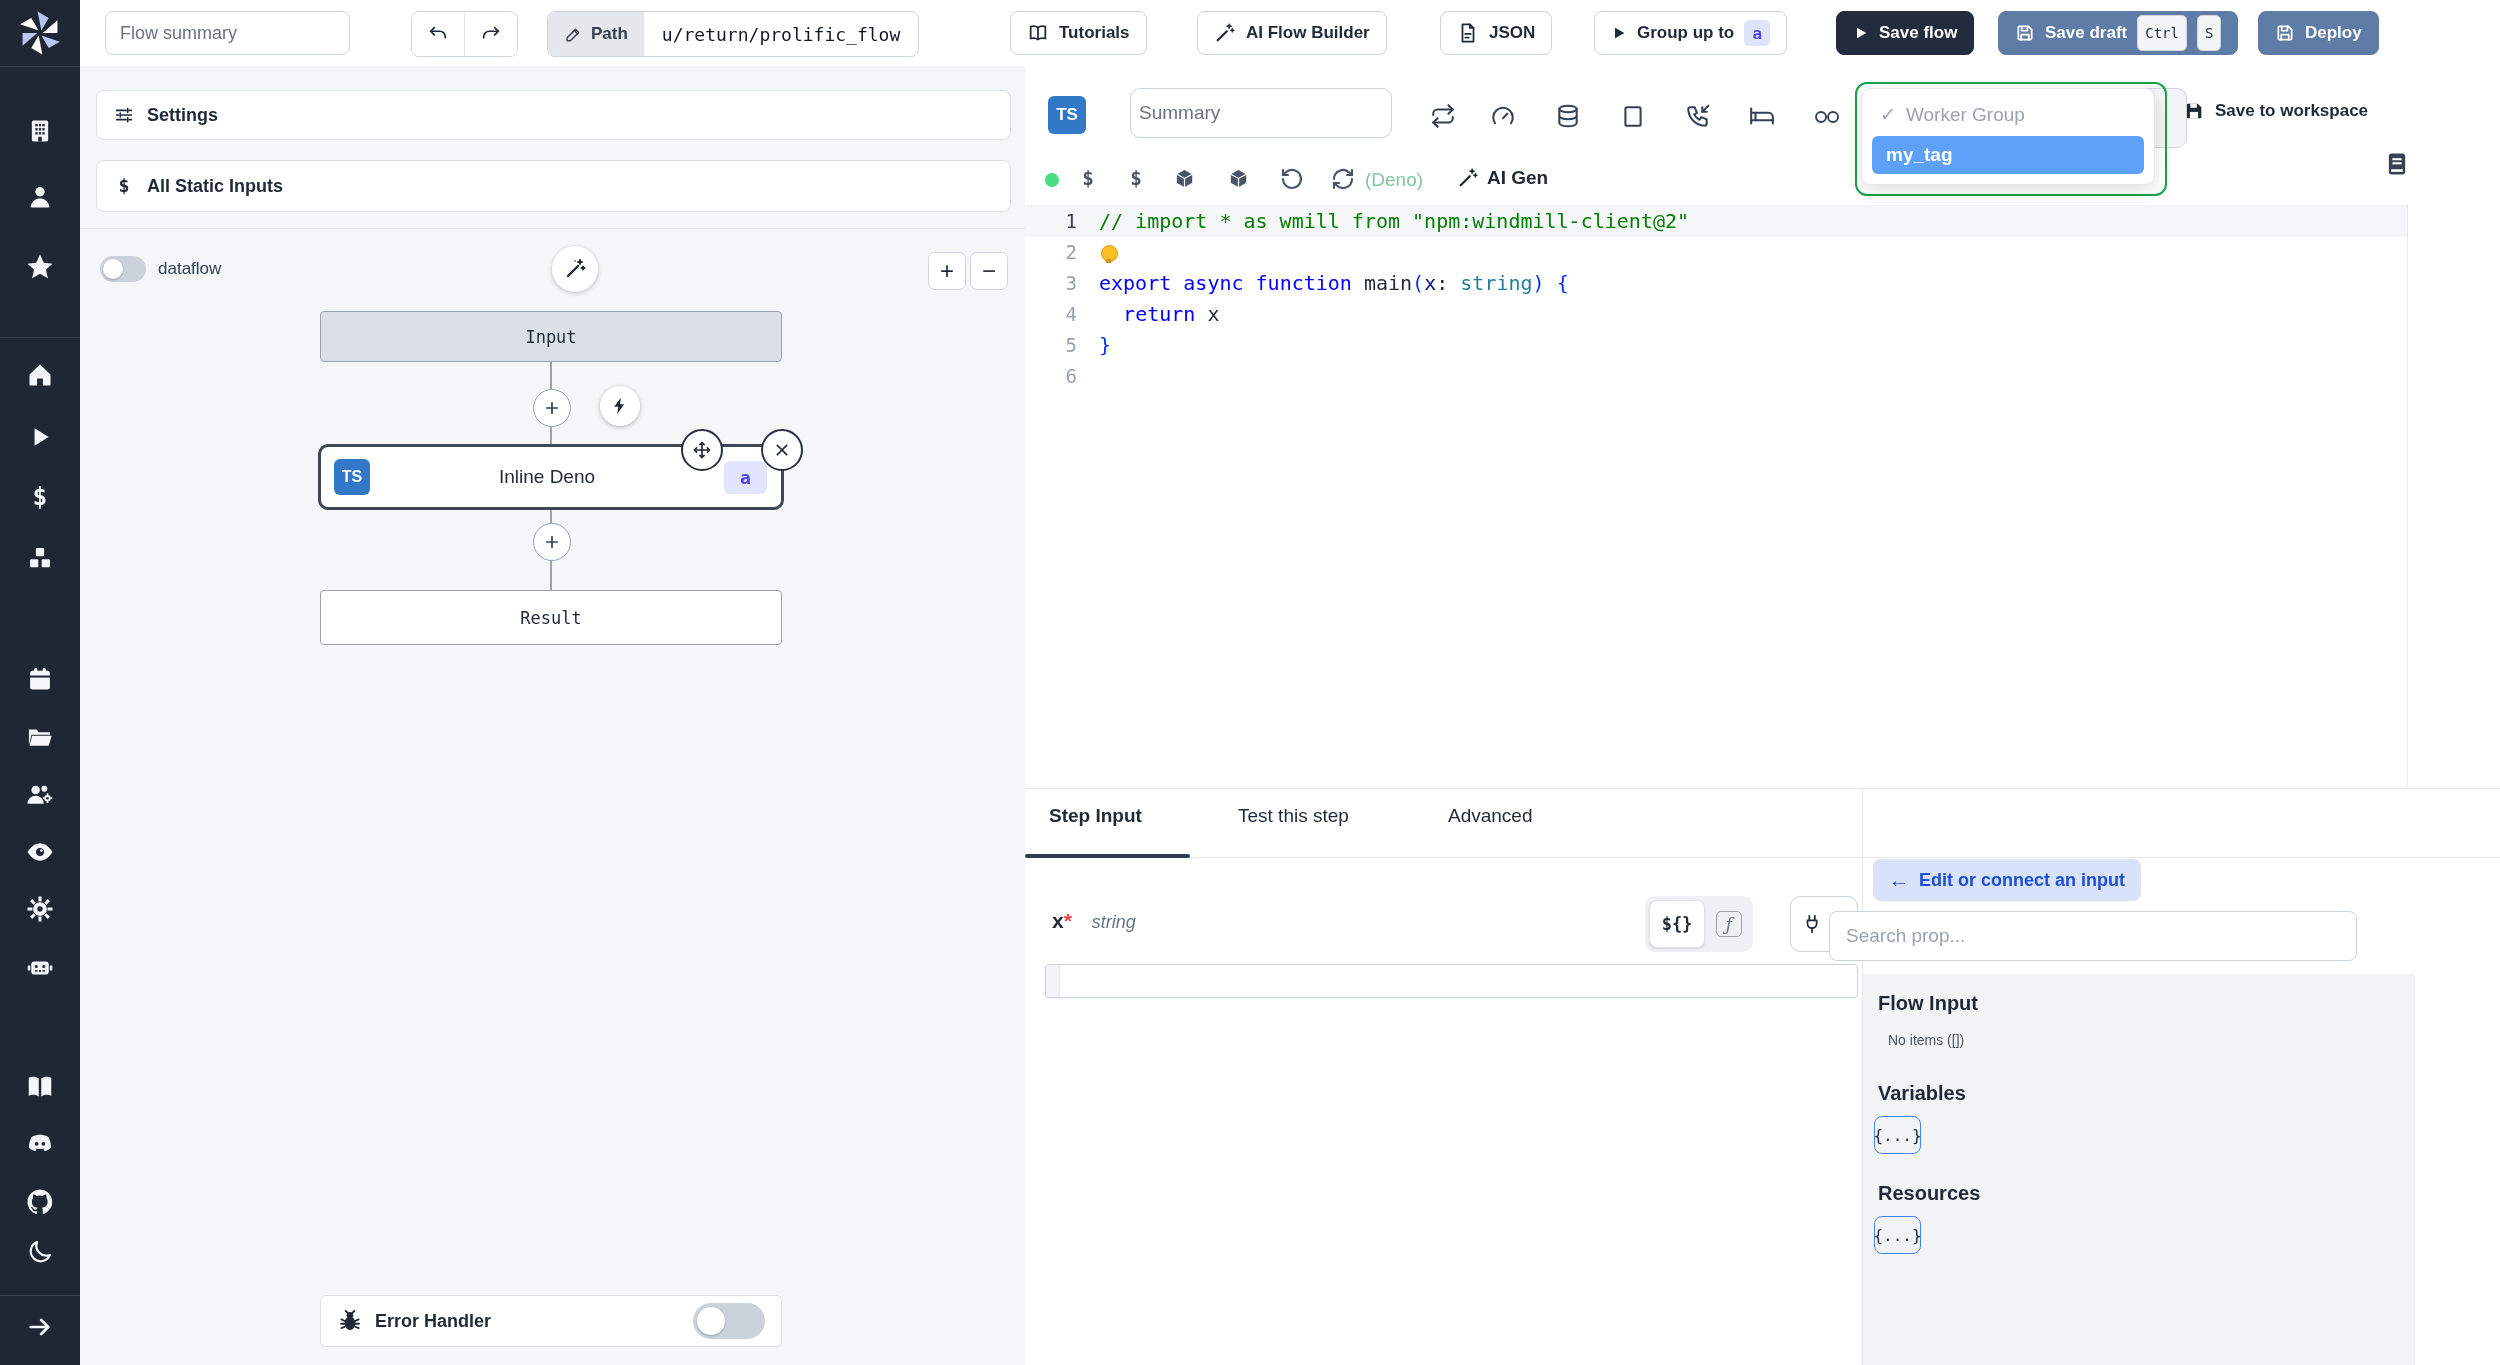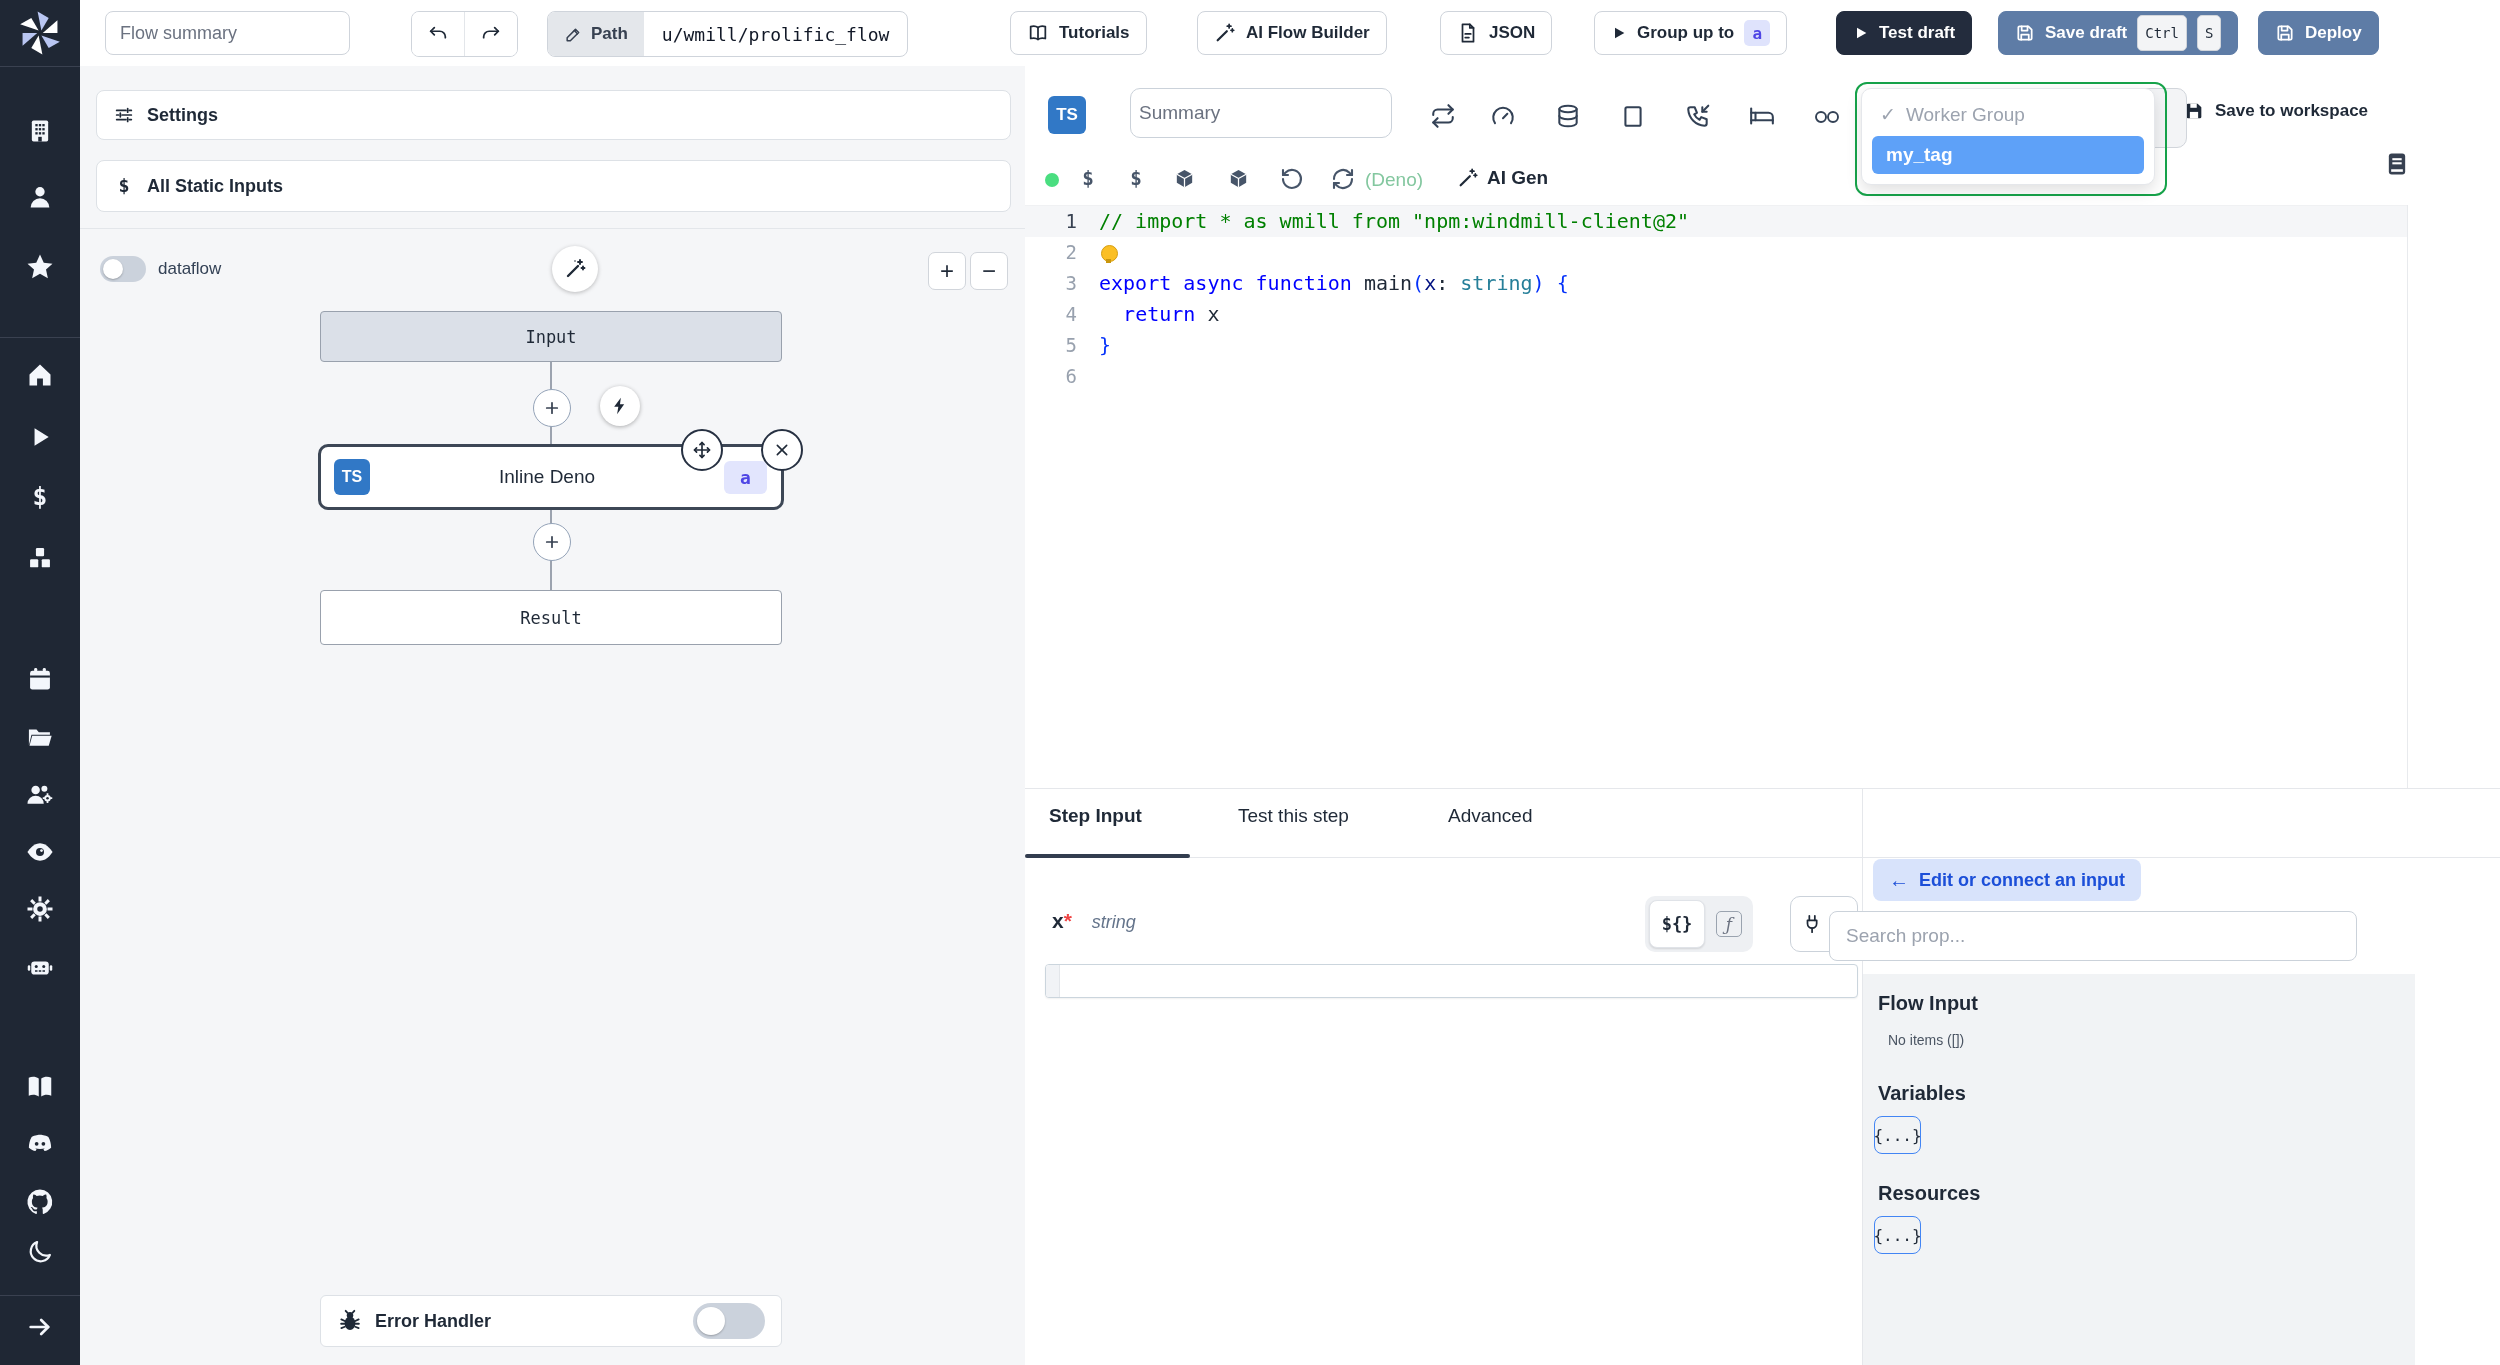--- a/index.html
+++ b/index.html
@@ -318,21 +318,21 @@
       </div>
     </div>
     <div class="abs path-group" style="left:467px;top:11px">
       <div class="path-chip">
         <svg width="19" height="19" viewBox="0 0 24 24" class="stk">
             <path d="M14.5 5.5l4 4L8 20H4v-4z"></path>
             <path d="M13 7l4 4"></path>
           </svg>
         <span>Path</span>
       </div>
-      <span class="path-val">u/wmill/prolific_flow</span>
+      <span class="path-val">u/return/prolific_flow</span>
     </div>
 
     <div class="abs btn" style="left:930px;top:11px">
       <svg width="22" height="22" viewBox="0 0 24 24" class="stk">
           <path d="M12 6c-2-1.5-5-1.8-8-1v13c3-.8 6-.5 8 1 2-1.5 5-1.8 8-1V5c-3-.8-6-.5-8 1z"></path>
           <path d="M12 6v13"></path>
         </svg>
       <span>Tutorials</span>
     </div>
     <div class="abs btn" style="left:1117px;top:11px">
@@ -355,21 +355,21 @@
       <svg width="16" height="16" viewBox="0 0 24 24" class="fil">
           <path d="M6 4l14 8-14 8z"></path>
         </svg>
       <span>Group up to</span>
       <span class="badge-a">a</span>
     </div>
     <div class="abs btn dark" style="left:1756px;top:11px">
       <svg width="16" height="16" viewBox="0 0 24 24" class="fil">
           <path d="M6 4l14 8-14 8z"></path>
         </svg>
-      <span>Test draft</span>
+      <span>Save flow</span>
     </div>
     <div class="abs btn slate" style="left:1918px;top:11px">
       <svg width="20" height="20" viewBox="0 0 24 24" class="stk" style="stroke-width:2.1">
           <path d="M4 5.5A1.5 1.5 0 0 1 5.5 4H16l4 4v10.5a1.5 1.5 0 0 1-1.5 1.5h-13A1.5 1.5 0 0 1 4 18.5z"></path>
           <path d="M8 4v5h7V4"></path>
           <path d="M7.5 20v-6h9v6"></path>
         </svg>
       <span>Save draft</span>
       <span class="kbd">Ctrl</span>
       <span class="kbd">S</span>

